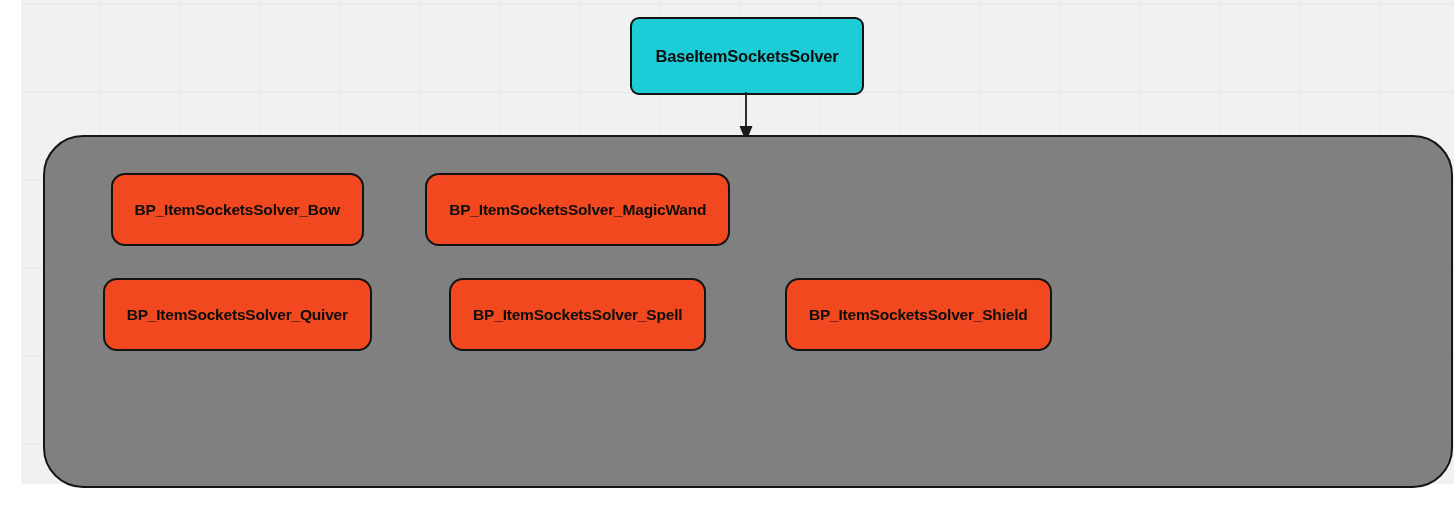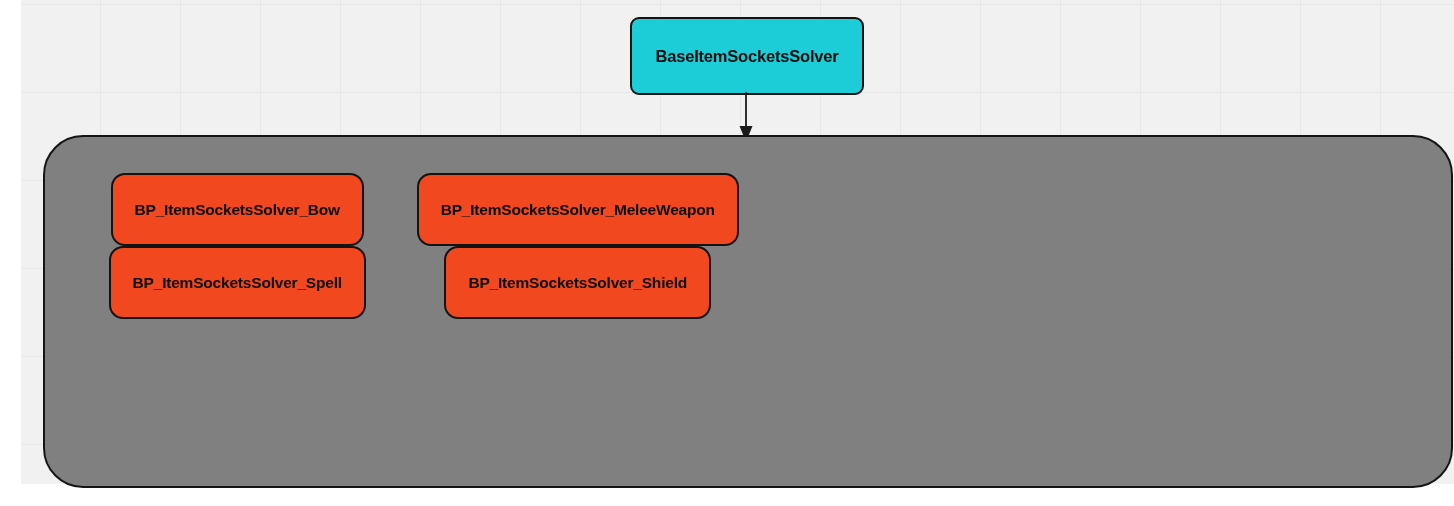--- a/index.html
+++ b/index.html
@@ -69,20 +69,21 @@
     box-sizing: border-box;
     background: #808080;
     border: 2.4px solid #151515;
     border-radius: 40px;
     padding: 36px 22px 32px 22px;
   }
 
   .rows {
     display: flex;
     flex-direction: column;
+    gap: 32px;
   }
   .row {
     display: flex;
     flex-direction: row;
   }
   .cell {
     width: 25%;
     display: flex;
     align-items: center;
     justify-content: center;
@@ -125,26 +126,31 @@
     <div class="rows">
 
       <div class="row">
         <div class="cell">
           <div class="leaf-node">
             <span class="leaf-label">BP_ItemSocketsSolver_Bow</span>
           </div>
         </div>
         <div class="cell">
           <div class="leaf-node">
-            <span class="leaf-label">BP_ItemSocketsSolver_MeleeWeapon</span>
+            <span class="leaf-label">BP_ItemSocketsSolver_MagicWand</span>
           </div>
         </div>
       </div>
 
       <div class="row">
+        <div class="cell">
+          <div class="leaf-node">
+            <span class="leaf-label">BP_ItemSocketsSolver_Quiver</span>
+          </div>
+        </div>
         <div class="cell">
           <div class="leaf-node">
             <span class="leaf-label">BP_ItemSocketsSolver_Spell</span>
           </div>
         </div>
         <div class="cell">
           <div class="leaf-node">
             <span class="leaf-label">BP_ItemSocketsSolver_Shield</span>
           </div>
         </div>

